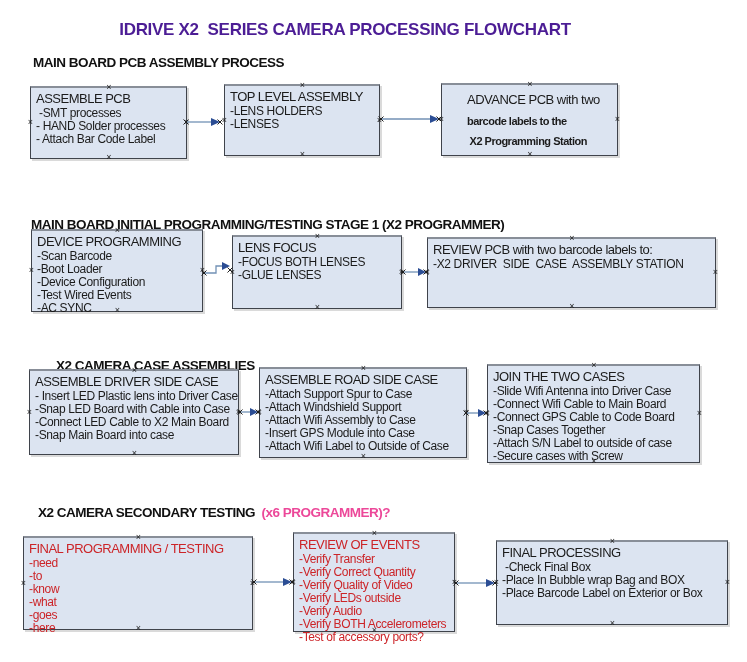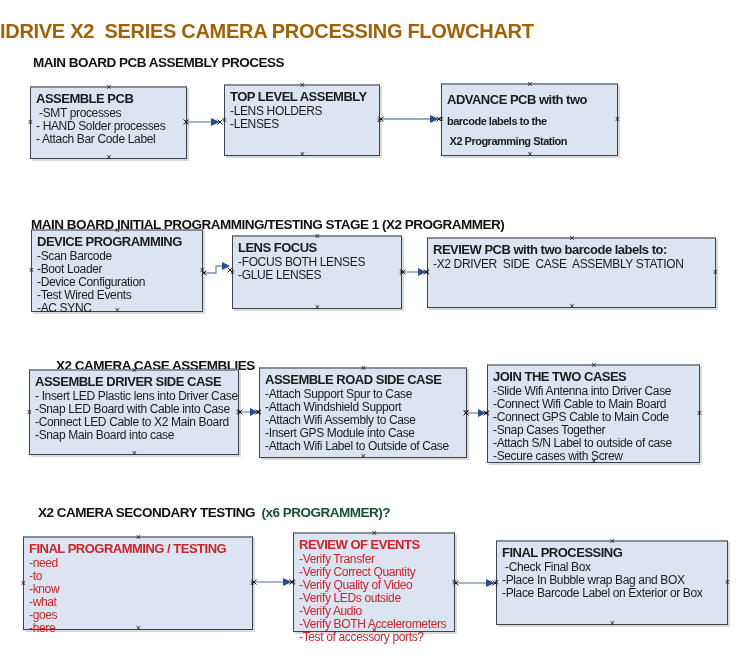--- a/index.html
+++ b/index.html
@@ -1,43 +1,43 @@
 <!DOCTYPE html>
 <html><head>
 <meta charset="utf-8">
 <style>
   html,body{margin:0;padding:0;background:#ffffff;}
   body{font-family:"Liberation Sans","DejaVu Sans",sans-serif;color:#1b1b1b;}
   #stage{position:relative;width:747px;height:662px;background:#ffffff;overflow:hidden;}
 
   .page-title{
-    position:absolute;top:20px;left:0;width:690px;text-align:left;
-    font-size:20px;font-weight:bold;letter-spacing:-0.3px;color:#a16207;white-space:pre;
+    position:absolute;top:20px;left:0;width:690px;text-align:center;
+    font-size:17px;font-weight:bold;letter-spacing:-0.3px;color:#4c1d95;white-space:pre;
   }
   .sec-header{
     position:absolute;font-size:13.5px;font-weight:bold;letter-spacing:-0.5px;
     color:#111;white-space:pre;
   }
-  .sec-header .red-part{color:#14532d;}
+  .sec-header .red-part{color:#ec4899;}
 
   .box{
     position:absolute;box-sizing:border-box;background:#dce4f1;
     border:1px solid #3f434b;border-top:2px solid #888e98;
     box-shadow:2px 2px 0 rgba(150,150,150,0.35);
     padding:3px 4px 0 5px;overflow:visible;
   }
   .box-title{
-    font-size:13px;font-weight:bold;letter-spacing:-0.5px;line-height:15px;
+    font-size:13px;font-weight:normal;letter-spacing:-0.5px;line-height:15px;
     margin-bottom:1px;white-space:pre;
   }
   .box-line{font-size:12px;letter-spacing:-0.35px;line-height:13px;white-space:pre;}
   .red .box-title,.red .box-line{color:#cc2428;}
   .allbold .box-line{font-weight:bold;font-size:11px;letter-spacing:-0.5px;}
   .roomy{padding-top:5px;}
-  .roomy .box-title,.roomy .box-line{line-height:20px;}
+  .roomy .box-title,.roomy .box-line{line-height:20px;margin-left:20px;}
 
   .handle{
     position:absolute;font-size:9px;line-height:9px;width:7px;height:9px;
     color:#1d1d1d;font-weight:400;text-align:center;pointer-events:none;
   }
   .h-t{top:-5px;left:50%;margin-left:-3px;}
   .h-b{bottom:-4px;left:50%;margin-left:-3px;}
   .h-l{left:-4px;top:50%;margin-top:-5px;}
   .h-r{right:-4px;top:50%;margin-top:-5px;}
 
@@ -150,21 +150,21 @@
   <span class="handle h-t">×</span>
       <span class="handle h-b">×</span>
       <span class="handle h-l">×</span>
       <span class="handle h-r">×</span>
     </div>
 
   <div class="box" style="left:487px;top:364px;width:213px;height:99px">
     <div class="box-title">JOIN THE TWO CASES</div>
     <div class="box-line">-Slide Wifi Antenna into Driver Case</div>
     <div class="box-line">-Connect Wifi Cable to Main Board</div>
-    <div class="box-line">-Connect GPS Cable to Main Code</div>
+    <div class="box-line">-Connect GPS Cable to Code Board</div>
     <div class="box-line">-Snap Cases Together</div>
     <div class="box-line">-Attach S/N Label to outside of case</div>
     <div class="box-line">-Secure cases with Screw</div>
   <span class="handle h-t">×</span>
       <span class="handle h-b">×</span>
       <span class="handle h-l">×</span>
       <span class="handle h-r">×</span>
     </div>
 
   <div class="sec-header" style="left:25px;top:490px">

